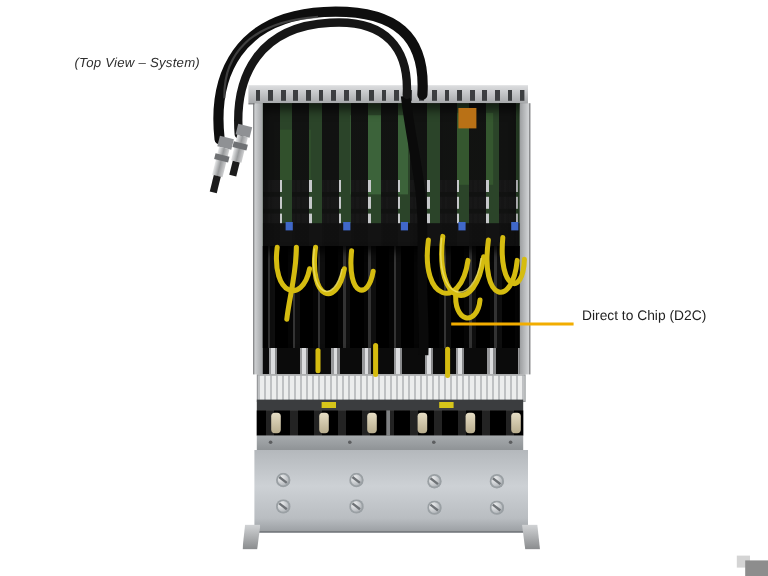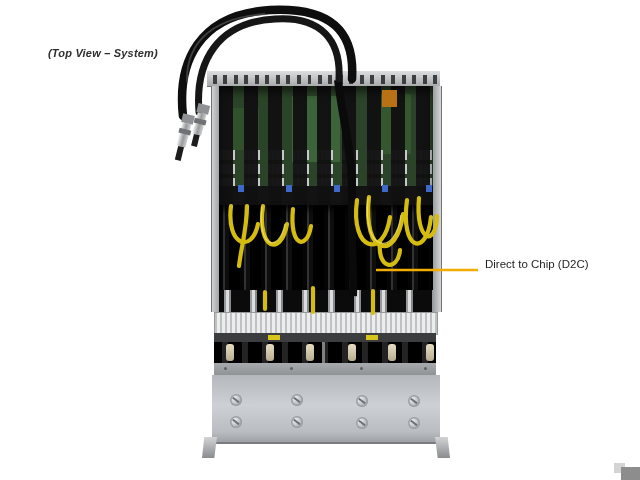--- a/index.html
+++ b/index.html
@@ -1,21 +1,21 @@
 <!DOCTYPE html>
 <html><head>
 <meta charset="utf-8">
 <style>
   html,body{margin:0;padding:0;background:#fff;}
   .page{position:relative;width:640px;height:480px;background:#ffffff;overflow:hidden;
         font-family:"Liberation Sans",sans-serif;}
   .abs{position:absolute;}
 
   
-  .caption{left:48px;top:47px;font-style:italic;font-size:11px;color:#2e2e2e;letter-spacing:.2px;z-index:5;font-weight:bold;}
+  .caption{left:62px;top:47px;font-style:italic;font-size:11px;color:#2e2e2e;letter-spacing:.2px;z-index:5;}
   .annotation{left:485px;top:258px;font-size:11.5px;line-height:13.5px;color:#1f1f1f;z-index:5;text-align:right;}
 
   
   .rail{left:207px;top:71px;width:233px;height:15px;background:linear-gradient(180deg,#dddee0,#a7a9ab);border-bottom:1px solid #6f7173;z-index:1;}
   .rail-teeth{left:3px;top:4px;right:3px;height:9px;
       background:repeating-linear-gradient(90deg,rgba(0,0,0,0) 0 3px,#3c3e40 3px 7px,rgba(0,0,0,0) 7px 10.5px);}
   .wall-l{left:211px;top:86px;width:8px;height:226px;background:linear-gradient(90deg,#d0d2d4,#9b9d9f);border-left:1px solid #707274;z-index:1;}
   .wall-r{left:433px;top:86px;width:8px;height:226px;background:linear-gradient(90deg,#9b9d9f,#d4d6d8);border-right:1px solid #707274;z-index:1;}
 
   .cards-base{left:219px;top:86px;width:214px;height:119px;background:#2b4429;z-index:1;overflow:hidden;}

